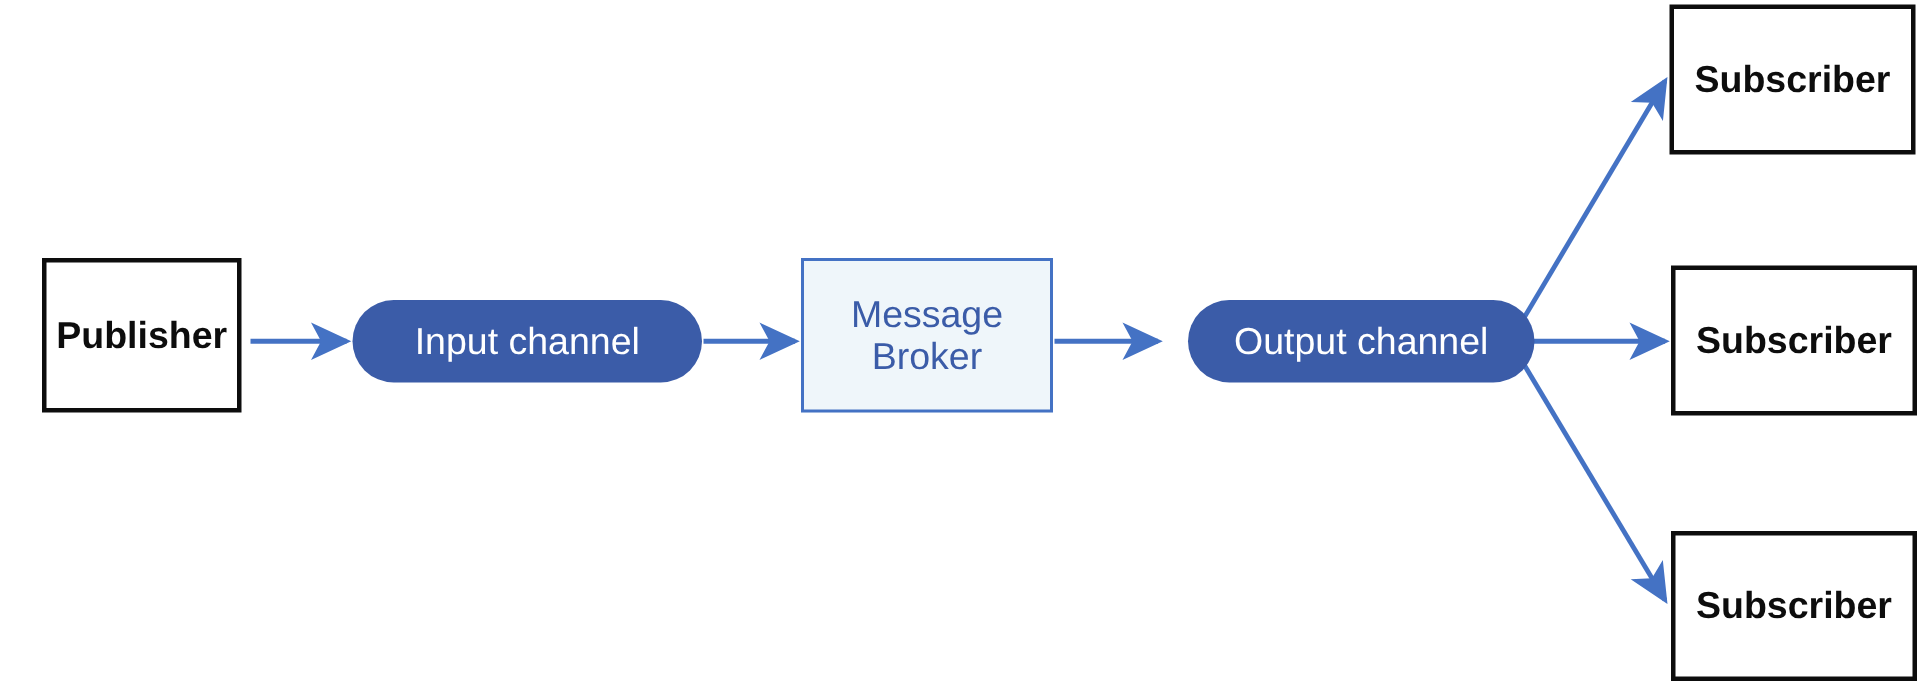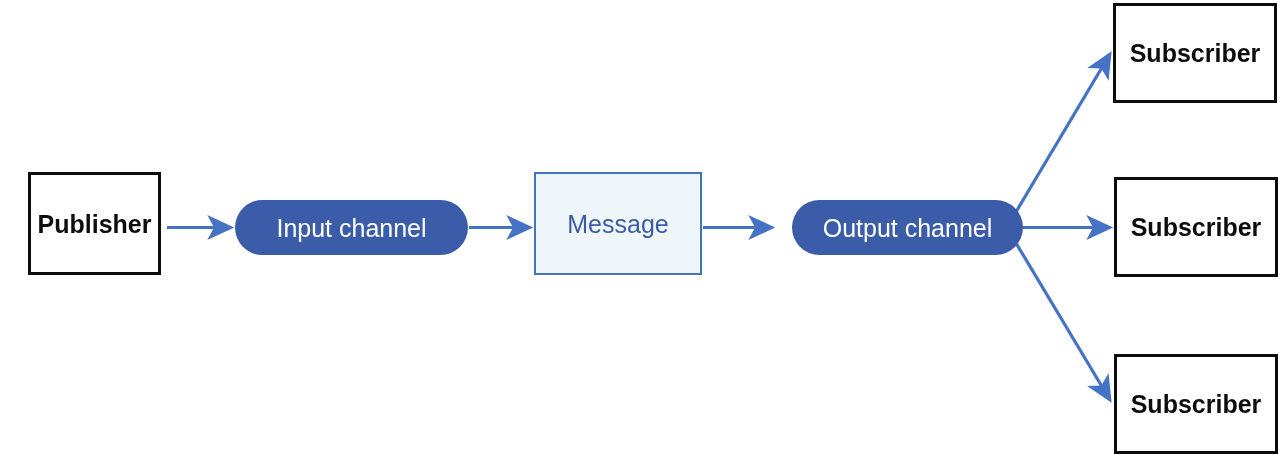--- a/index.html
+++ b/index.html
@@ -93,20 +93,21 @@
     <span>Publisher</span>
   </div>
 
   <div id="node-input" class="node pill-node">
     <span>Input channel</span>
   </div>
 
   <div id="node-broker" class="node broker-node">
     <span>
       <span class="line1">Message</span>
+      <span class="line2">Broker</span>
     </span>
   </div>
 
   <div id="node-output" class="node pill-node">
     <span>Output channel</span>
   </div>
 
   <div id="node-sub-1" class="node rect-node">
     <span>Subscriber</span>
   </div>

